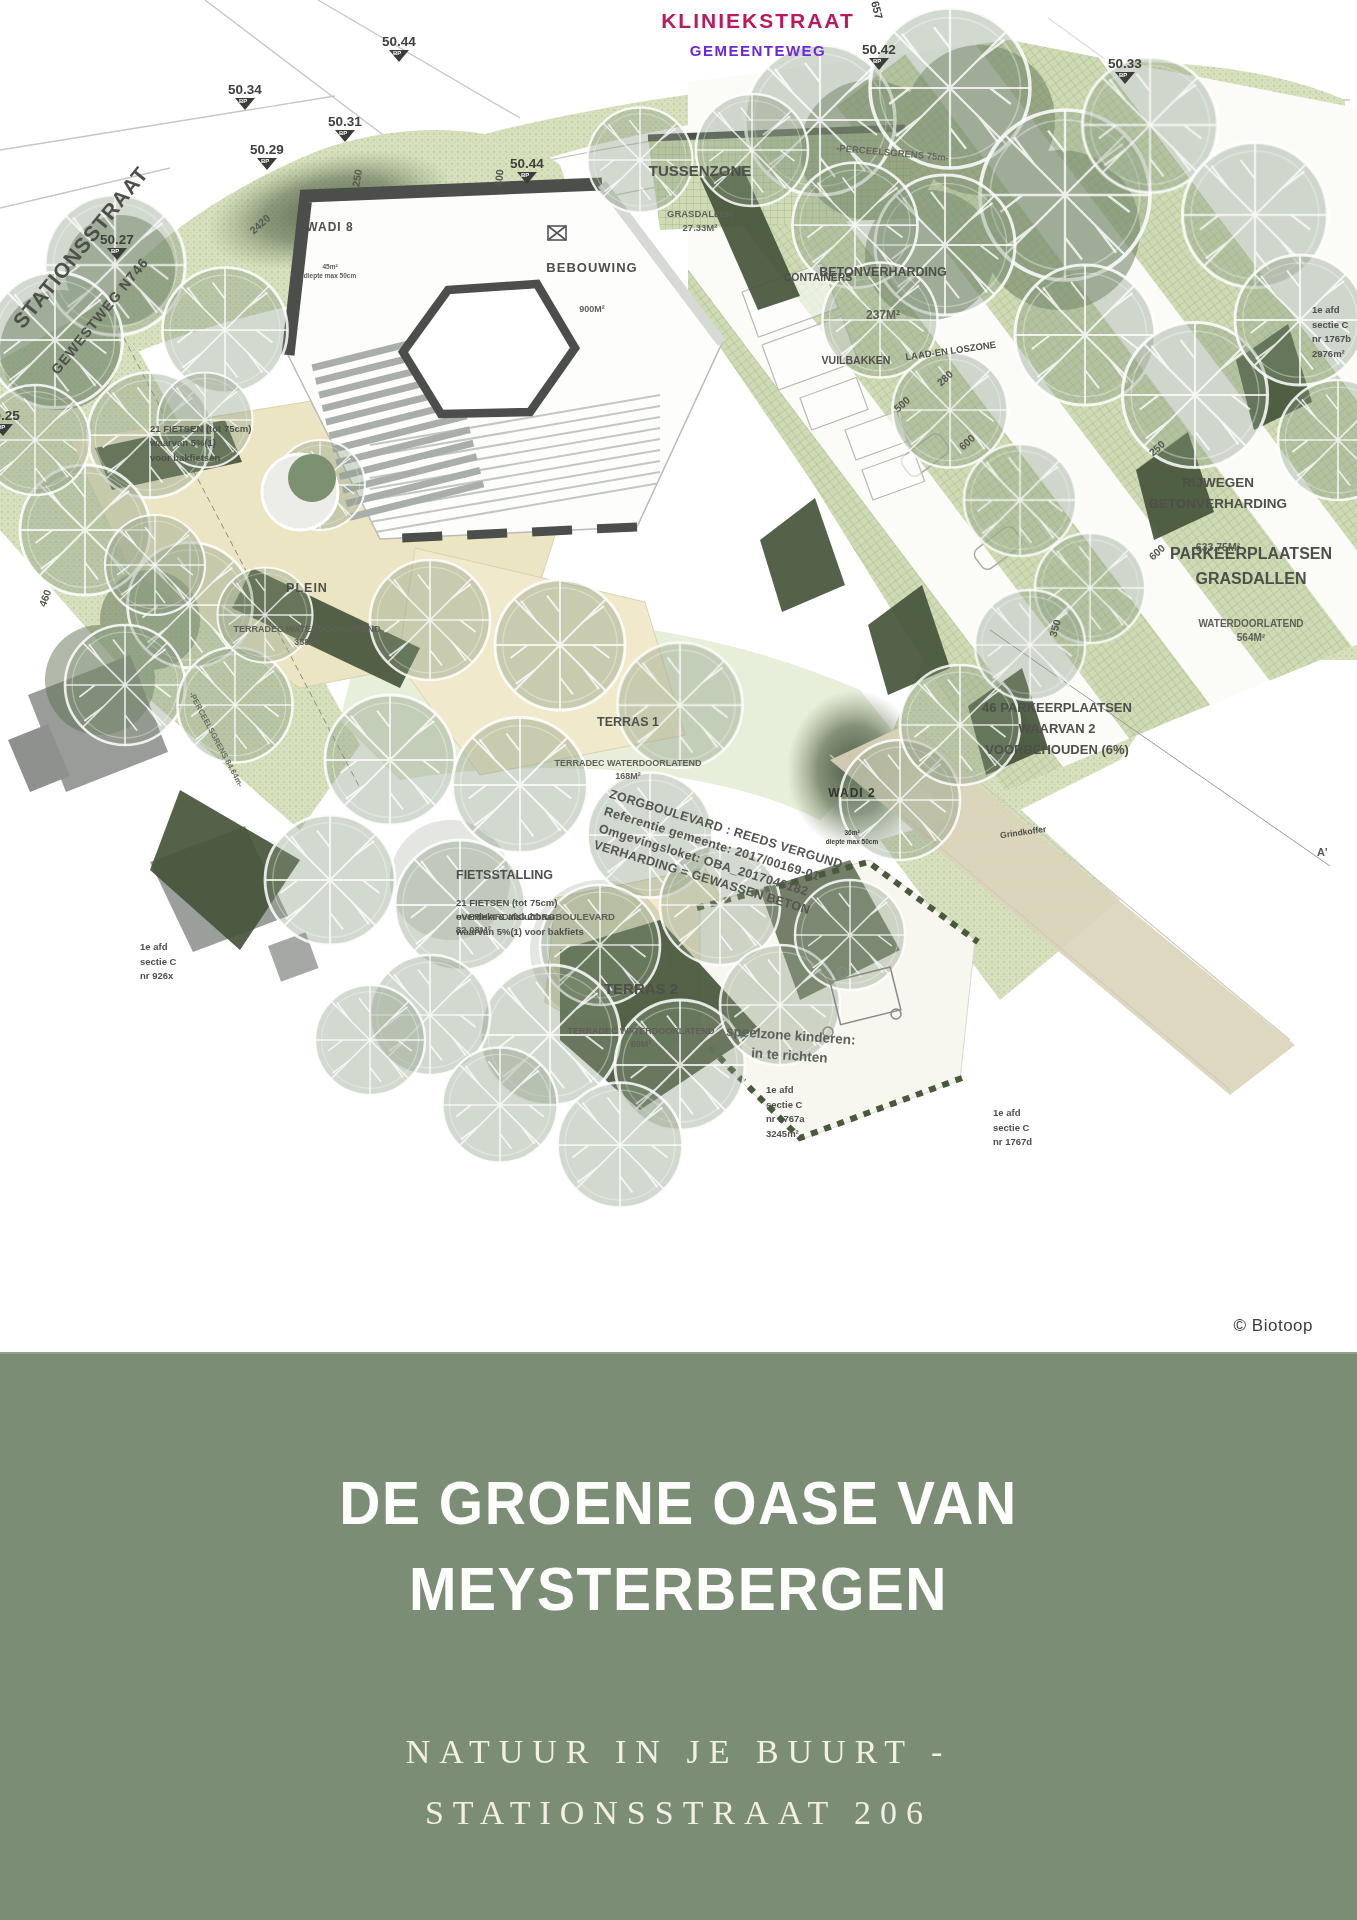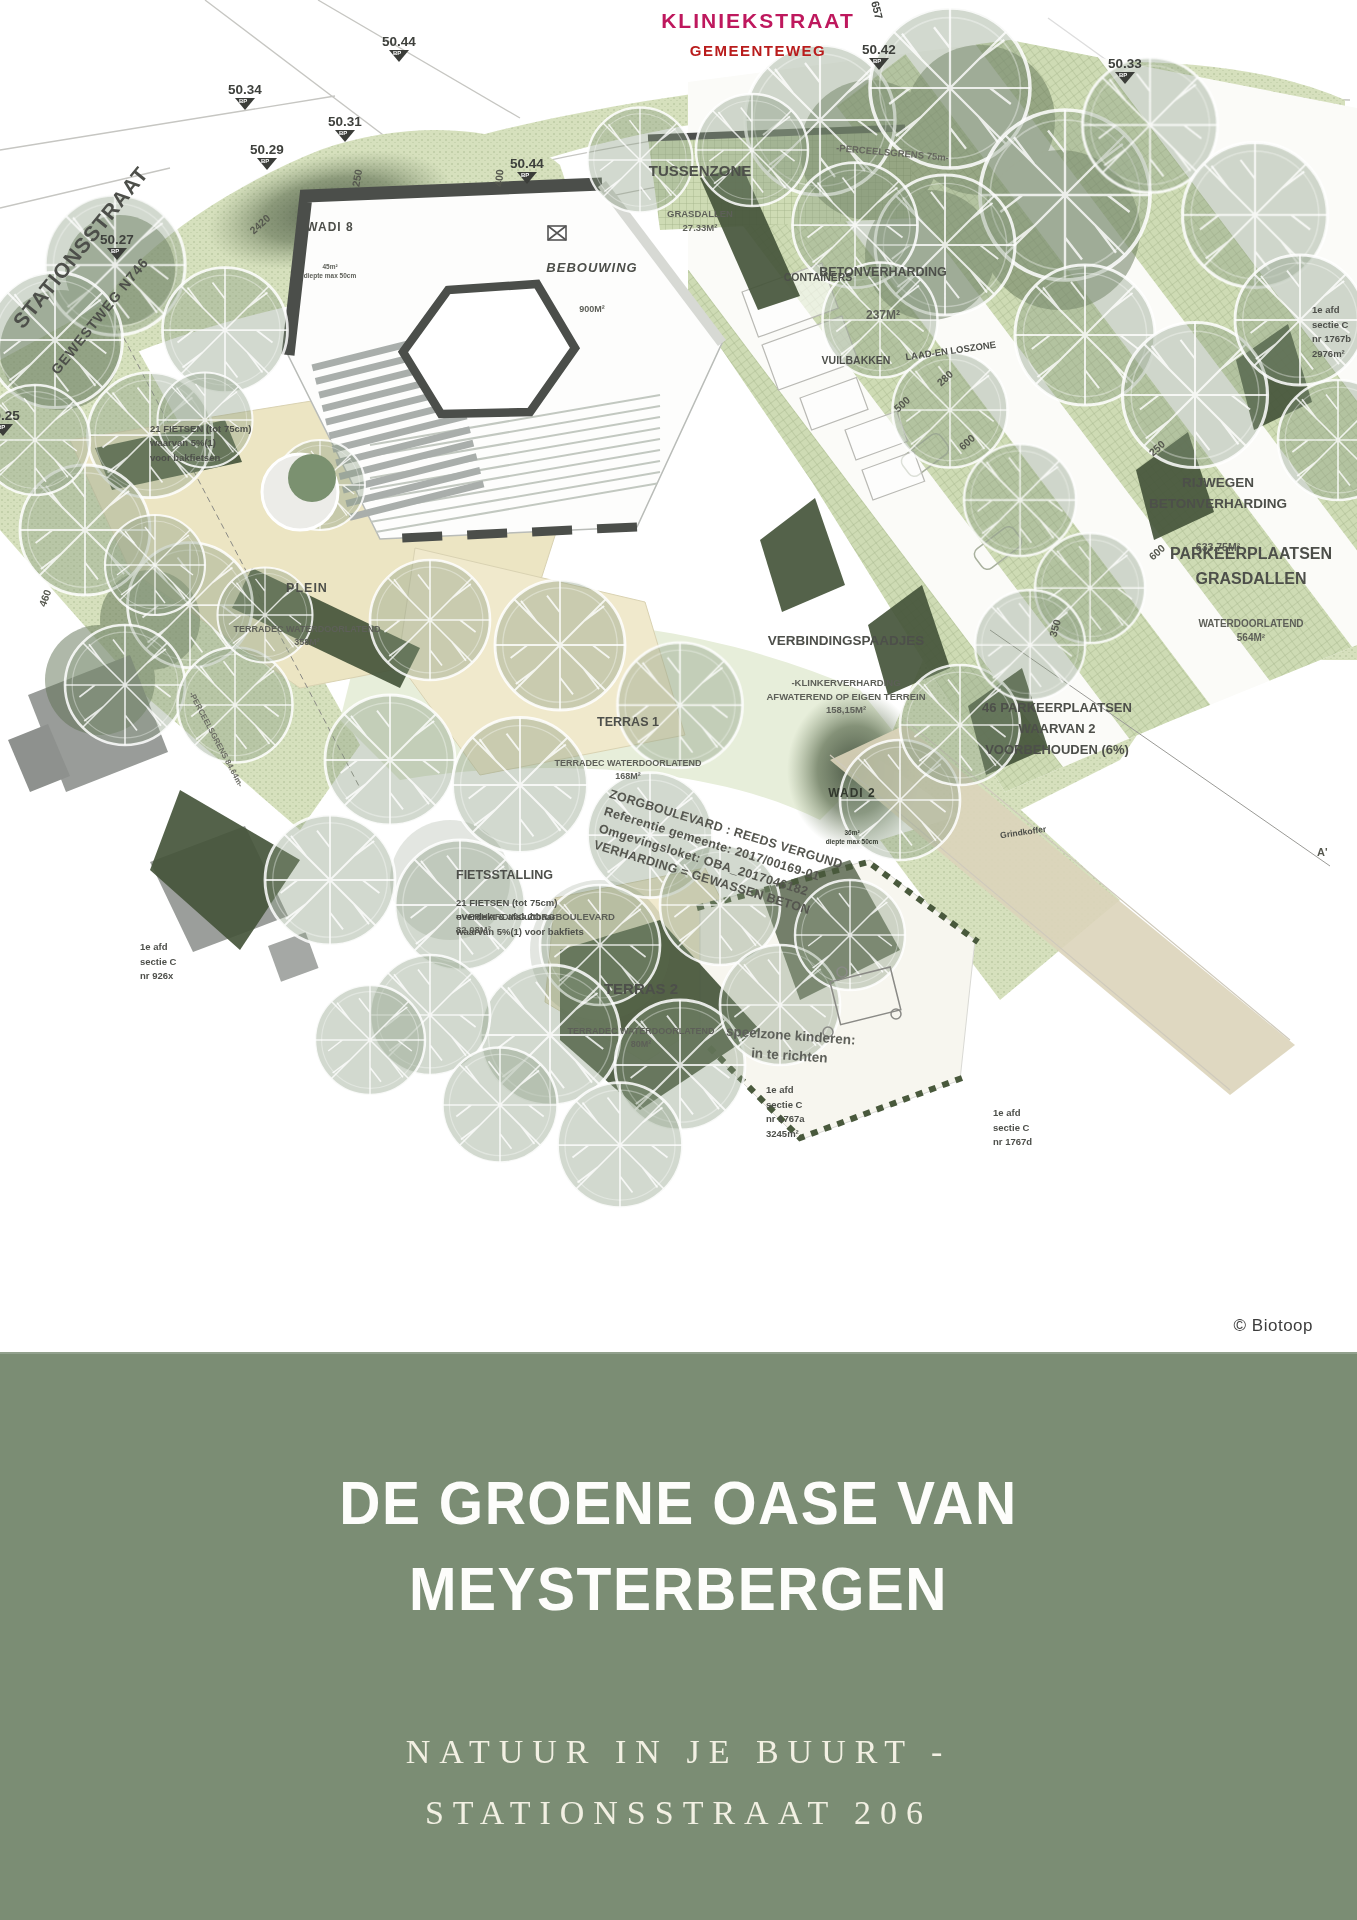--- a/index.html
+++ b/index.html
@@ -271,31 +271,31 @@
         <rect x="830" y="982" width="62" height="44" transform="rotate(-14 830 982)"></rect>
         <circle cx="828" cy="1032" r="5"></circle>
           <circle cx="896" cy="1014" r="5"></circle>
           <circle cx="842" cy="972" r="5"></circle>
       </g>
     </svg>
 
     <div class="labels">
 
       <div class="lbl c" style="left:758px;top:6px;font-size:21px;letter-spacing:2px;color:#be185d;">KLINIEKSTRAAT</div>
-      <div class="lbl c" style="left:758px;top:40px;font-size:15px;letter-spacing:1.5px;color:#b91c1c;">GEMEENTEWEG</div>
+      <div class="lbl c" style="left:758px;top:40px;font-size:15px;letter-spacing:1.5px;color:#6d28d9;">GEMEENTEWEG</div>
       <div class="lbl left" style="left:6px;top:316px;font-size:21px;letter-spacing:1px;transform:rotate(-51deg);transform-origin:left top;">STATIONSSTRAAT</div>
       <div class="lbl left" style="left:46px;top:366px;font-size:14px;letter-spacing:1px;transform:rotate(-51deg);transform-origin:left top;">GEWESTWEG N746</div>
 
       <div class="lbl c" style="left:700px;top:137px;">
         <div class="lt" style="font-size:15px;">TUSSENZONE</div>
         <div class="ls" style="font-size:9.5px;">GRASDALLEN
 27.33M²</div>
       </div>
       <div class="lbl c" style="left:592px;top:236px;">
-        <div class="lt" style="font-size:13px;letter-spacing:1px;font-style:italic;">BEBOUWING</div>
+        <div class="lt" style="font-size:13px;letter-spacing:1px;">BEBOUWING</div>
         <div class="ls" style="font-size:9px;">900M²</div>
       </div>
       <div class="lbl c" style="left:883px;top:240px;">
         <div class="lt" style="font-size:12.5px;">BETONVERHARDING</div>
         <div class="ls" style="font-size:12px;">237M²</div>
       </div>
       <div class="lbl c lt" style="left:818px;top:270px;font-size:10.5px;">CONTAINERS</div>
       <div class="lbl c lt" style="left:856px;top:353px;font-size:10.5px;">VUILBAKKEN</div>
       <div class="lbl left lt" style="left:905px;top:344px;font-size:9.5px;transform:rotate(-8deg);">LAAD-EN LOSZONE</div>
       <div class="lbl left lt" style="left:836px;top:146px;font-size:9.5px;color:#66675f;transform:rotate(5deg);">-PERCEELSGRENS 75m-</div>
@@ -303,26 +303,20 @@
       <div class="lbl c" style="left:1218px;top:450px;">
         <div class="lt" style="font-size:13.5px;line-height:1.55;">RIJWEGEN
 BETONVERHARDING</div>
         <div class="ls" style="font-size:10.5px;">633.75M²</div>
       </div>
       <div class="lbl c" style="left:1251px;top:519px;">
         <div class="lt" style="font-size:16px;line-height:1.55;">PARKEERPLAATSEN
 GRASDALLEN</div>
         <div class="ls" style="font-size:10px;">WATERDOORLATEND
 564M²</div>
-      </div>
-      <div class="lbl c" style="left:846px;top:608px;">
-        <div class="lt" style="font-size:13.5px;">VERBINDINGSPAADJES</div>
-        <div class="ls" style="font-size:9.5px;">-KLINKERVERHARDING
-AFWATEREND OP EIGEN TERREIN
-158,15M²</div>
       </div>
       <div class="lbl c lt" style="left:1057px;top:698px;font-size:13px;line-height:1.6;">46 PARKEERPLAATSEN
 WAARVAN 2
 VOORBEHOUDEN (6%)</div>
       <div class="lbl c" style="left:330px;top:196px;">
         <div class="lt" style="font-size:12px;letter-spacing:1px;">WADI 8</div>
         <div class="ls" style="font-size:6.5px;">45m²
 diepte max 50cm</div>
       </div>
       <div class="lbl c" style="left:852px;top:762px;color:#32382e;">

